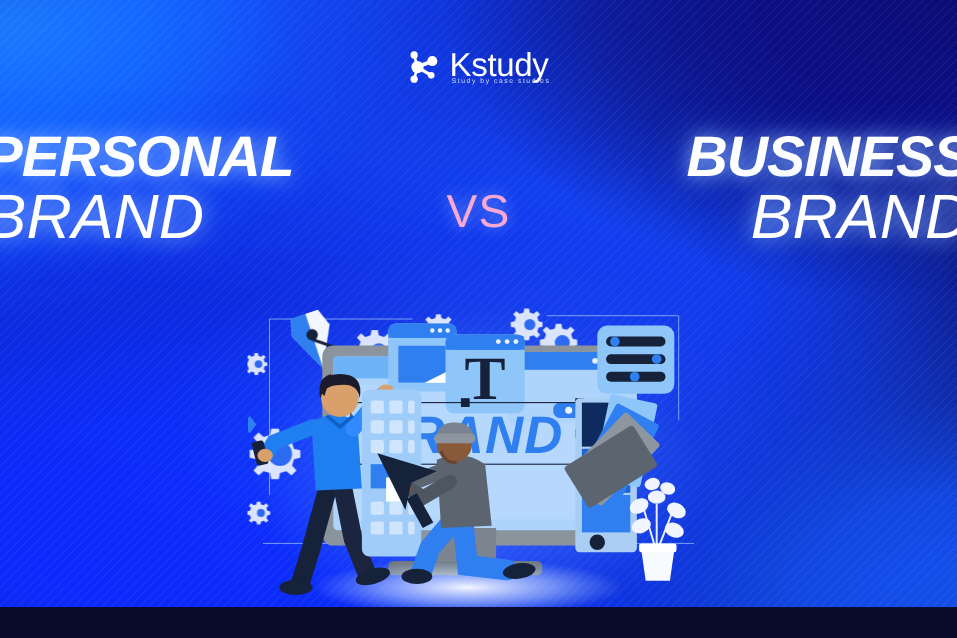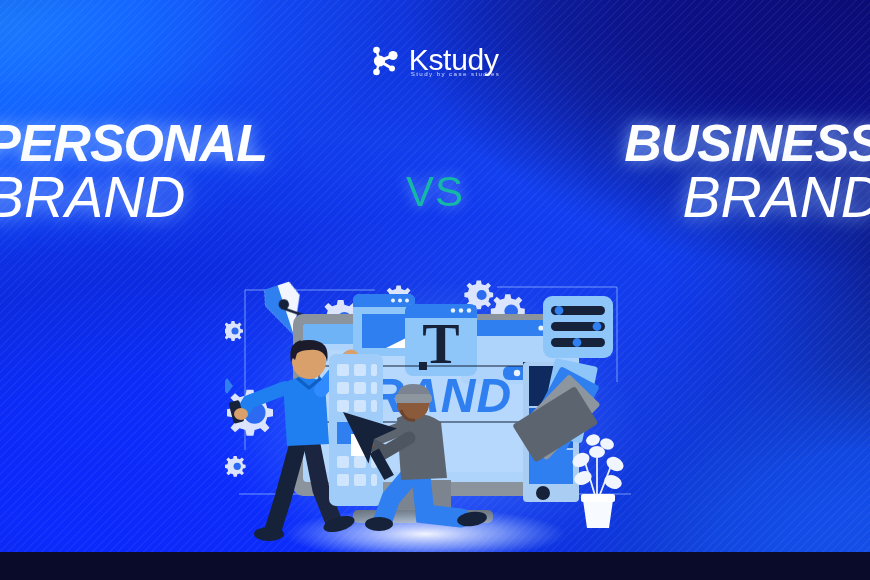--- a/index.html
+++ b/index.html
@@ -119,21 +119,21 @@
   }
   #headline-left  { left: -14px; top: 118px; text-align: left; }
   #headline-right { right: -12px; top: 118px; text-align: right; }
 
   .vs {
     position: absolute;
     left: 0; right: 0; top: 168px;
     text-align: center;
     font-size: 42px;
     font-weight: 300;
-    color: #14b8a6;
+    color: #f9a8d4;
     letter-spacing: 1px;
     z-index: 6;
     text-shadow: 0 0 14px rgba(160,200,255,0.7);
   }
 
   
   .illustration {
     position: absolute;
     left: 50%;
     transform: translateX(-50%);

